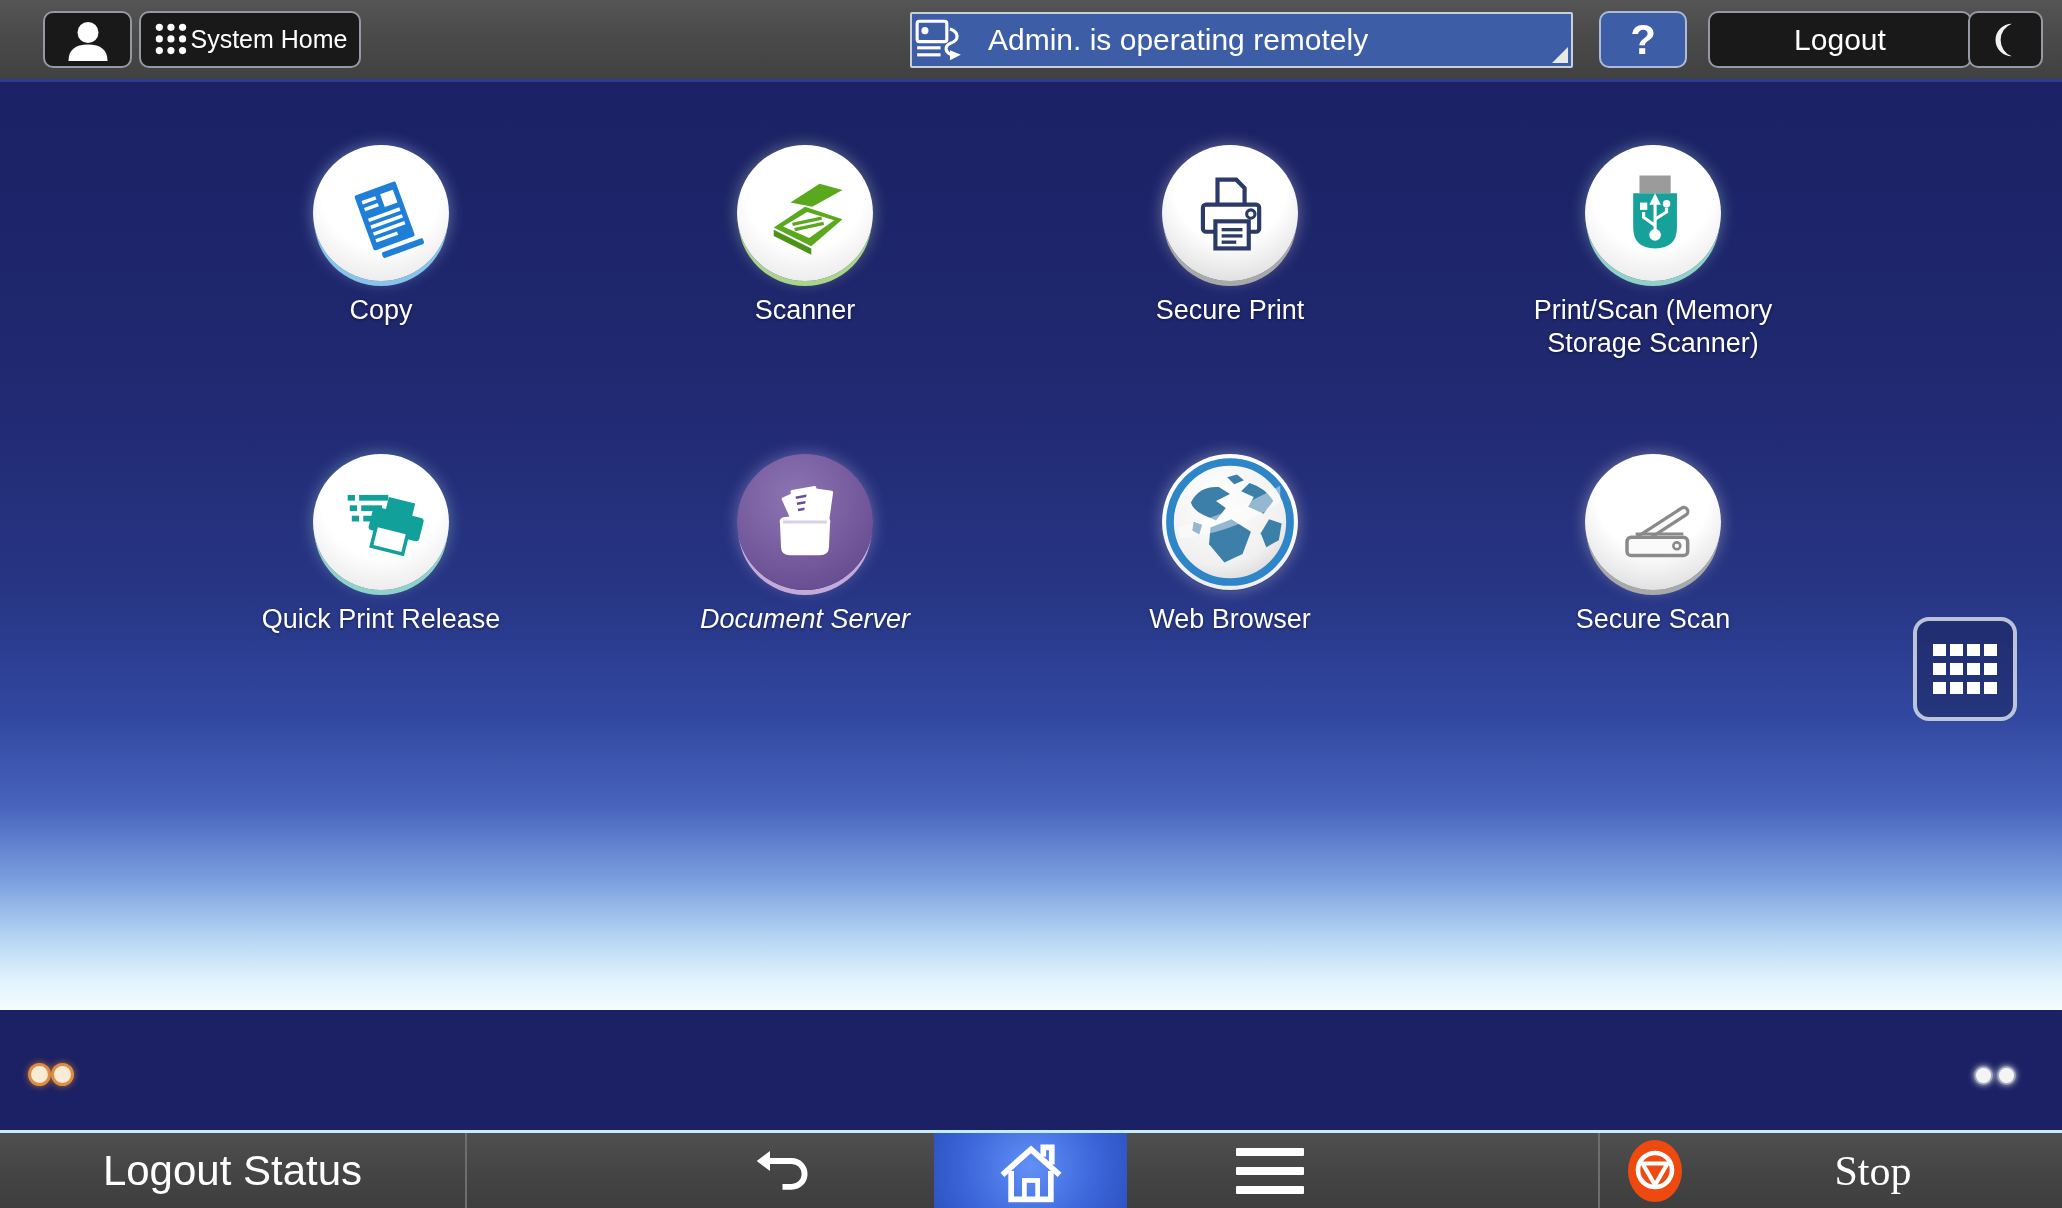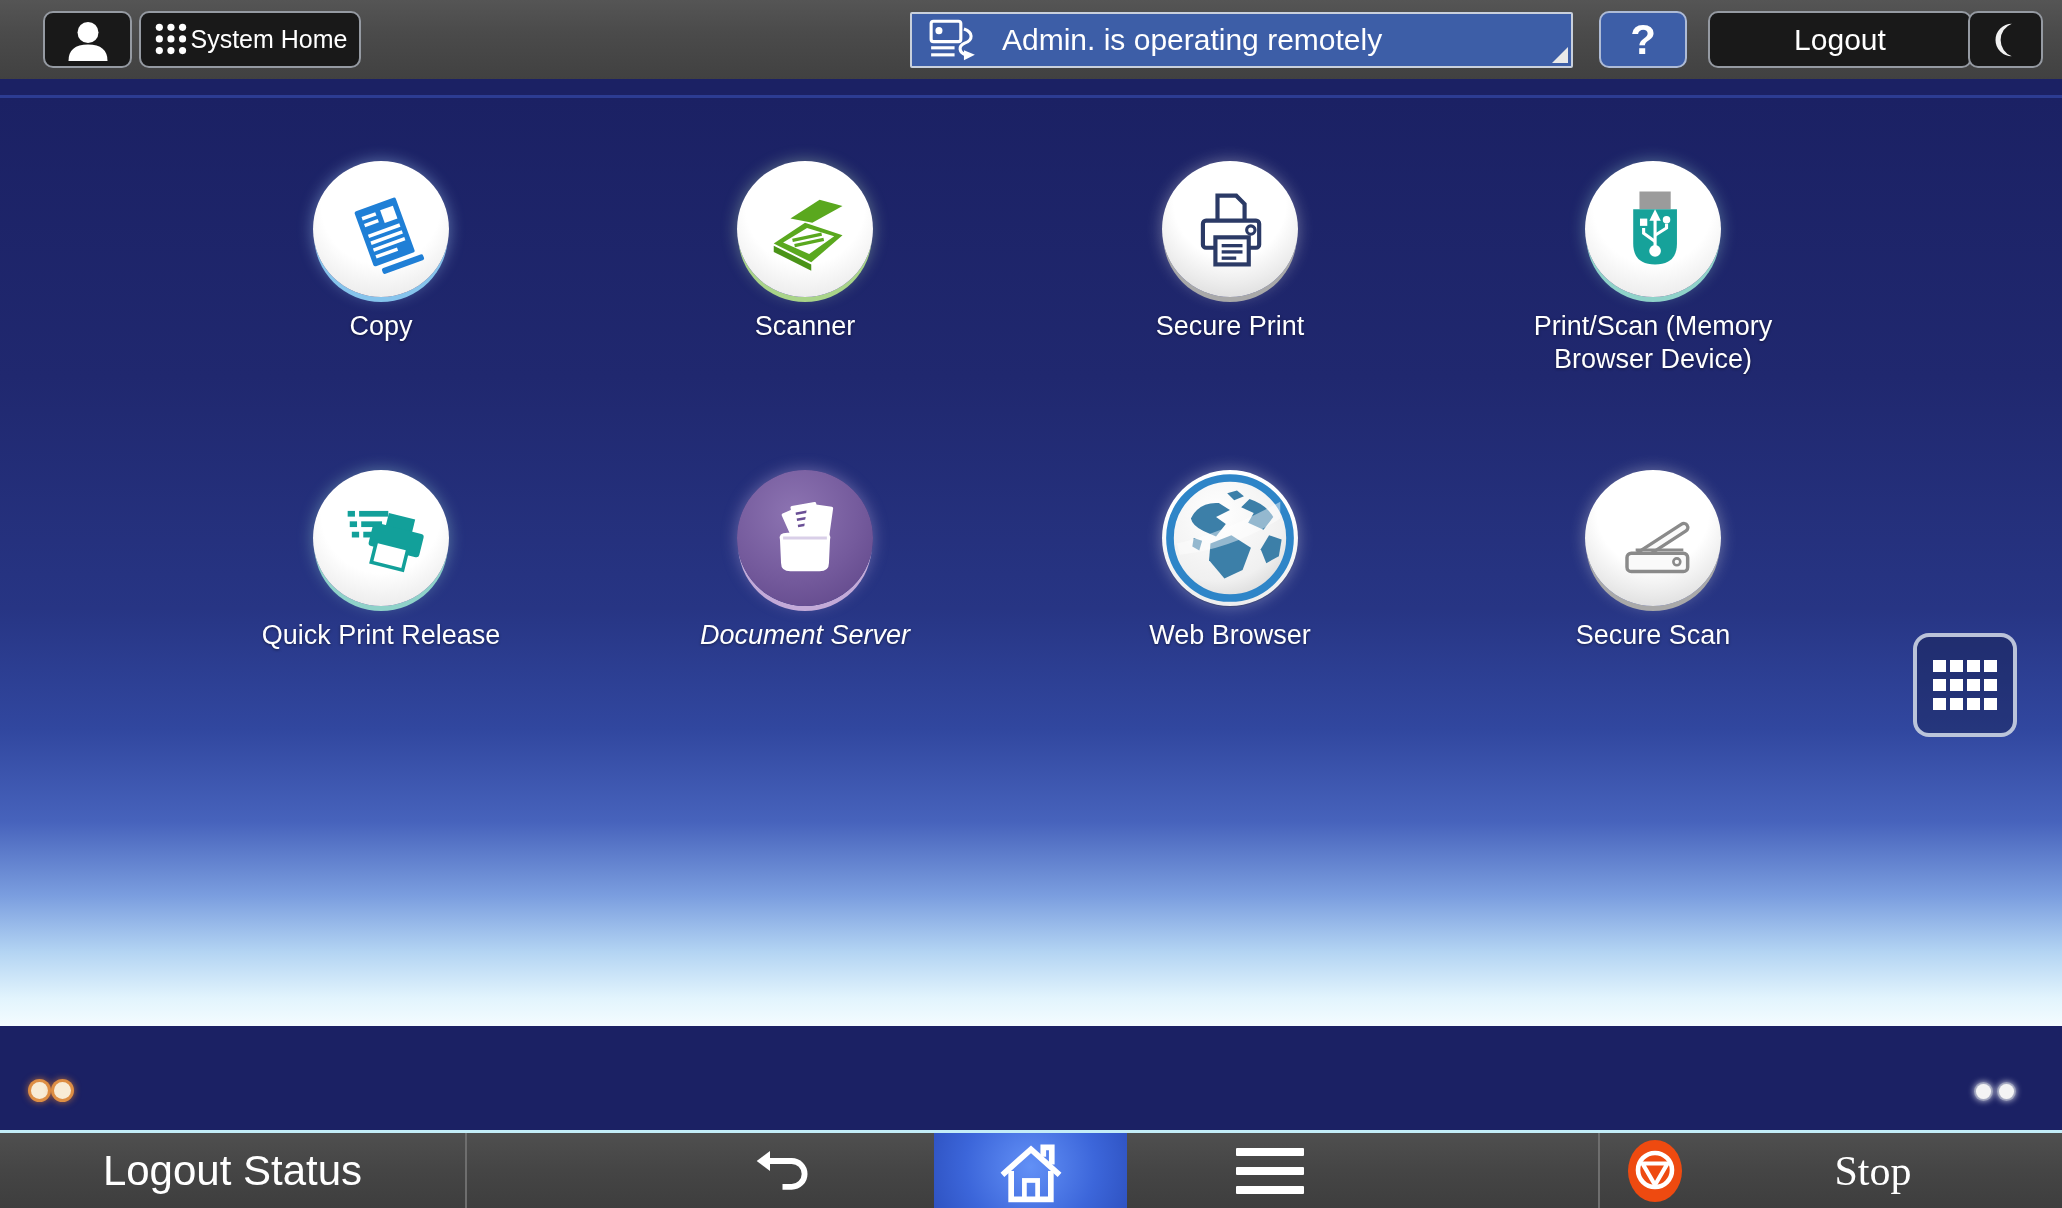--- a/index.html
+++ b/index.html
@@ -10,30 +10,30 @@
   
   .topbar { position:absolute; top:0; left:0; width:2062px; height:79px;
             background:linear-gradient(180deg,#555 0%,#4b4b4b 40%,#414141 100%); z-index:5; }
   .tb-btn { position:absolute; top:11px; height:57px; background:#191919;
             border:2px solid #959aa2; border-radius:10px; color:#fff;
             display:flex; align-items:center; justify-content:center; cursor:pointer; }
   .btn-user { left:43px; width:89px; }
   .btn-syshome { left:139px; width:222px; font-size:25px; }
   .banner { position:absolute; left:910px; top:12px; width:663px; height:56px;
             background:#3d5ea7; border:2px solid #c9d0dc; border-radius:2px;
-            display:flex; align-items:center; color:#fff; font-size:30px; gap:22px; padding-left:14px; }
+            display:flex; align-items:center; color:#fff; font-size:30px; gap:22px; }
   .banner .corner { position:absolute; right:3px; bottom:3px; width:0; height:0;
             border-left:16px solid transparent; border-bottom:16px solid #e9e9e9; }
   .btn-help { left:1599px; width:88px; background:#3d5ea7; border-color:#aebbd6;
               font-size:42px; font-weight:bold; }
   .btn-logout { left:1708px; width:264px; font-size:30px; }
   .btn-moon { left:1968px; width:75px; }
 
   
-  .main { position:absolute; top:95px; left:0; width:2062px; height:931px;
+  .main { position:absolute; top:79px; left:0; width:2062px; height:931px;
           background:linear-gradient(180deg,
             #1b2164 0%, #20286f 30%, #273584 55%, #31479f 68%,
             #4763bc 78%, #7b9edf 86%, #b3d4f3 92%, #e2f4fd 97%, #f4fcff 100%);
           border-top:3px solid #2c3c92;padding-left:28px; }
 
   .tile { position:absolute; width:340px; text-align:center; color:#fff; cursor:pointer; }
   .circle { width:136px; height:136px; border-radius:50%; margin:0 auto; position:relative;
             display:flex; align-items:center; justify-content:center;
             background:radial-gradient(circle at 50% 32%, #ffffff 52%, #f2f2f2 72%, #e2e2e2 100%);
             box-shadow:0 0 16px rgba(255,255,255,.35), 0 1px 1px rgba(0,0,0,.3); }
@@ -185,21 +185,21 @@
           <path d="M29 29 h42 v33 q0 20 -21 20 q-21 0 -21 -20 z" fill="#16a29a"></path>
           <line x1="50" y1="38" x2="50" y2="66" stroke="#fff" stroke-width="3"></line>
           <polygon points="50,29 44.5,40 55.5,40" fill="#fff"></polygon>
           <circle cx="50" cy="69" r="5.6" fill="#fff"></circle>
           <polyline points="50,60 39,52 39,47" fill="none" stroke="#fff" stroke-width="3"></polyline>
           <rect x="35.5" y="38" width="7" height="7" fill="#fff"></rect>
           <polyline points="50,54 61,47 61,43" fill="none" stroke="#fff" stroke-width="3"></polyline>
           <circle cx="61" cy="39" r="3.6" fill="#fff"></circle>
         </svg>
       </div>
-      <div class="tile-label">Print/Scan (Memory Browser Device)</div>
+      <div class="tile-label">Print/Scan (Memory Storage Scanner)</div>
     </div>
 
     <div class="tile" style="left:211px; top:372px;">
       <div class="circle rim-teal">
         <svg width="100" height="100" viewBox="0 0 96 96">
           <g fill="#12a09a">
             <rect x="16" y="22" width="7" height="5.5"></rect>
               <rect x="27" y="22" width="28" height="5.5"></rect>
             <rect x="18" y="32" width="7" height="5.5"></rect>
               <rect x="29" y="32" width="20" height="5.5"></rect>

